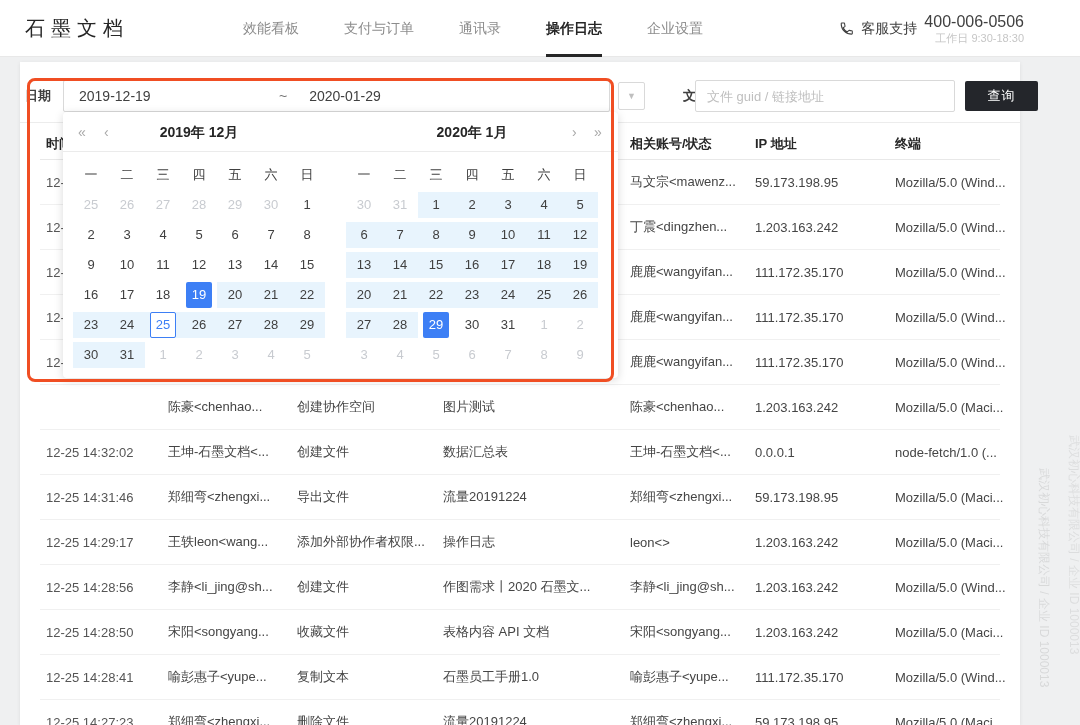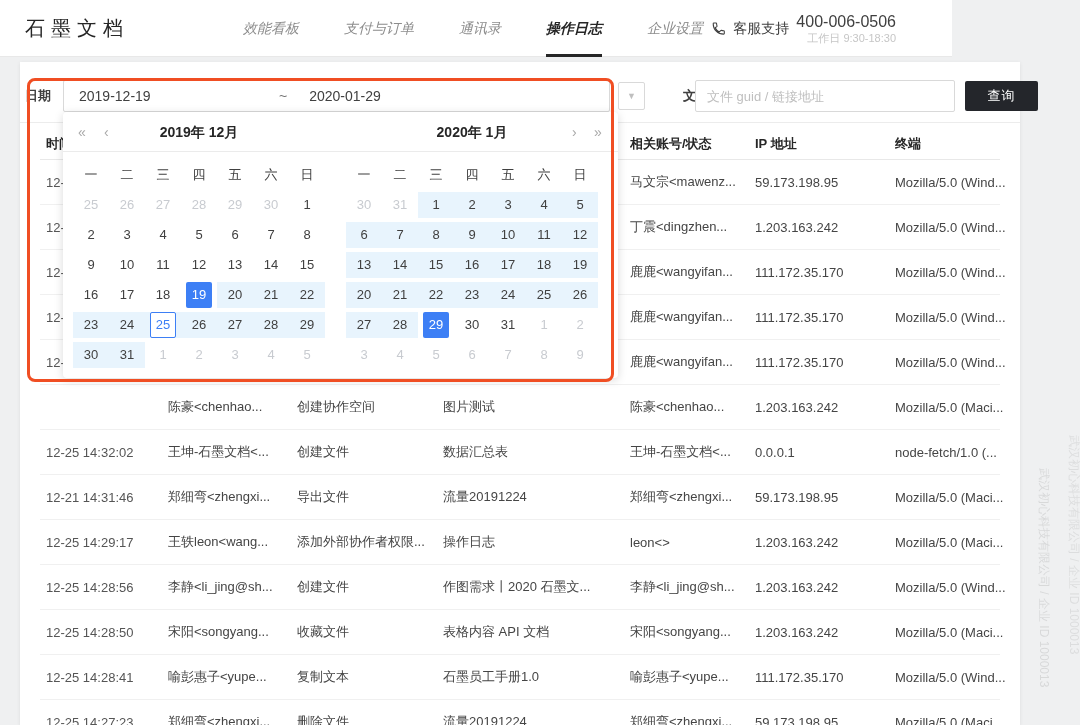--- a/index.html
+++ b/index.html
@@ -1,23 +1,23 @@
 <!DOCTYPE html>
 <html style="--accent: #3D7FF5; --range-bg: #E8F4FD; --highlight: #F04E23; --button-bg: #24262B;"><head>
 <meta charset="utf-8">
 <style>
   * { margin:0; padding:0; box-sizing:border-box; }
   html,body { font-family:"Liberation Sans","DejaVu Sans",sans-serif; }
   .stage { position:relative; width:1080px; height:725px; background:#eff0f1; overflow:hidden; }
 
   
-  .top { position:absolute; left:0; top:0; width:952px; height:57px; background:#fff; border-bottom:1px solid #e8e8e8; z-index:5; }
+  .top { position:absolute; left:0; top:0; width:1080px; height:57px; background:#fff; border-bottom:1px solid #e8e8e8; z-index:5; }
   .logo { position:absolute; left:25px; top:0; line-height:57px; font-size:20px; font-weight:500; letter-spacing:6px; color:#262626; }
   .nav { position:absolute; left:243px; top:0; height:57px; display:flex; align-items:stretch; gap:45px; }
-  .nav-item { position:relative; display:flex; align-items:center; font-size:14px; color:#8c8c8c; cursor:pointer; white-space:nowrap;font-style:italic; }
+  .nav-item { position:relative; display:flex; align-items:center; font-size:14px; color:#8c8c8c; cursor:pointer; white-space:nowrap; }
   .nav-item.active { color:#262626; font-weight:700; }
   .nav-item.active::after { content:""; position:absolute; left:0; right:0; bottom:0; height:3px; background:#262626; }
   .support { position:absolute; right:56px; top:0; height:57px; display:flex; align-items:center; gap:7px; }
   .support .ph { display:flex; align-items:center; }
   .support .cs { font-size:14px; color:#404040; white-space:nowrap; }
   .sup-col { display:flex; flex-direction:column; align-items:flex-end; line-height:1.25; }
   .sup-num { font-size:16px; color:#404040; }
   .sup-hours { font-size:11px; color:#c6c6c6; }
 
   
@@ -185,21 +185,21 @@
         <div class="t-row">
           <div class="cell c-time">12-25 14:32:02</div>
           <div class="cell c-user">王坤-石墨文档&lt;...</div>
           <div class="cell c-action">创建文件</div>
           <div class="cell c-target">数据汇总表</div>
           <div class="cell c-account">王坤-石墨文档&lt;...</div>
           <div class="cell c-ip">0.0.0.1</div>
           <div class="cell c-terminal">node-fetch/1.0 (...</div>
         </div>
         <div class="t-row">
-          <div class="cell c-time">12-21 14:31:46</div>
+          <div class="cell c-time">12-25 14:31:46</div>
           <div class="cell c-user">郑细弯&lt;zhengxi...</div>
           <div class="cell c-action">导出文件</div>
           <div class="cell c-target">流量20191224</div>
           <div class="cell c-account">郑细弯&lt;zhengxi...</div>
           <div class="cell c-ip">59.173.198.95</div>
           <div class="cell c-terminal">Mozilla/5.0 (Maci...</div>
         </div>
         <div class="t-row">
           <div class="cell c-time">12-25 14:29:17</div>
           <div class="cell c-user">王轶leon&lt;wang...</div>

